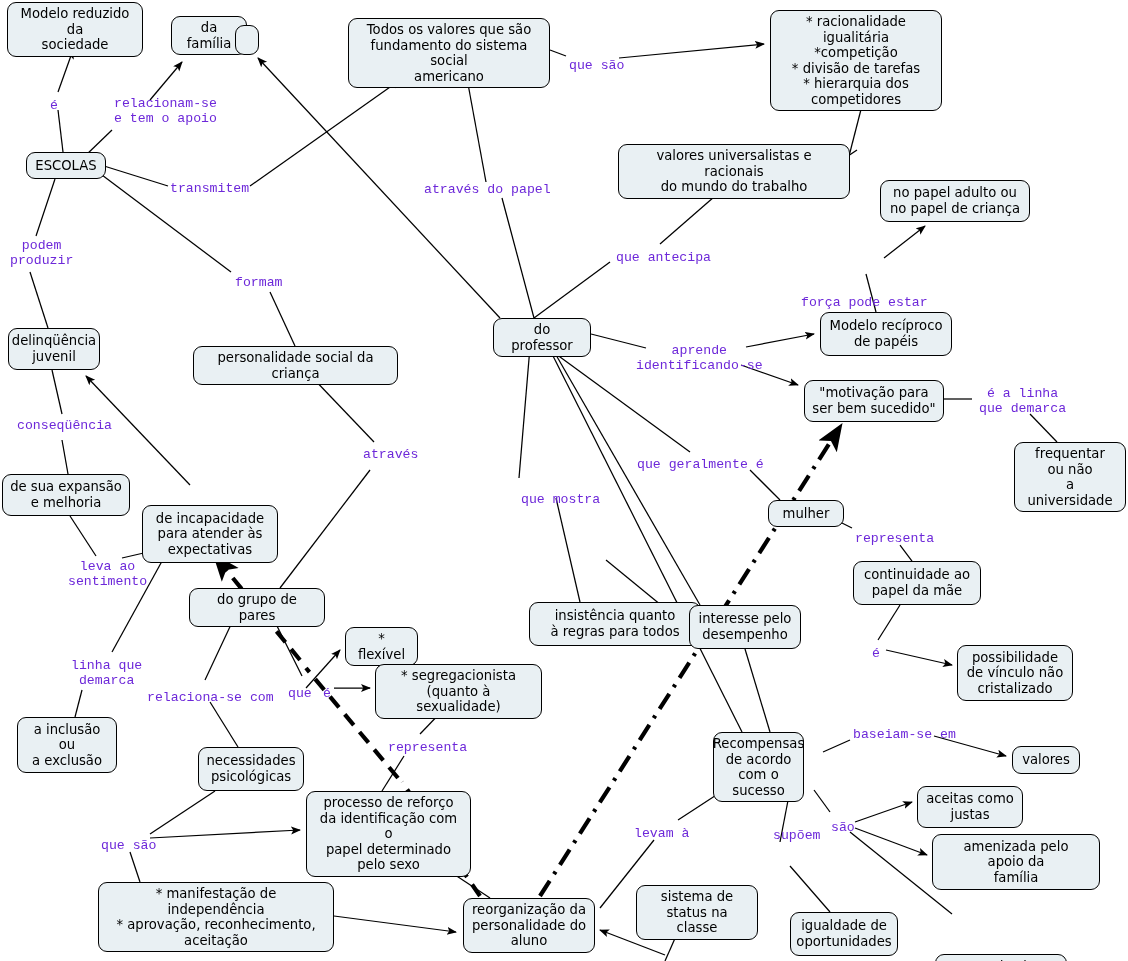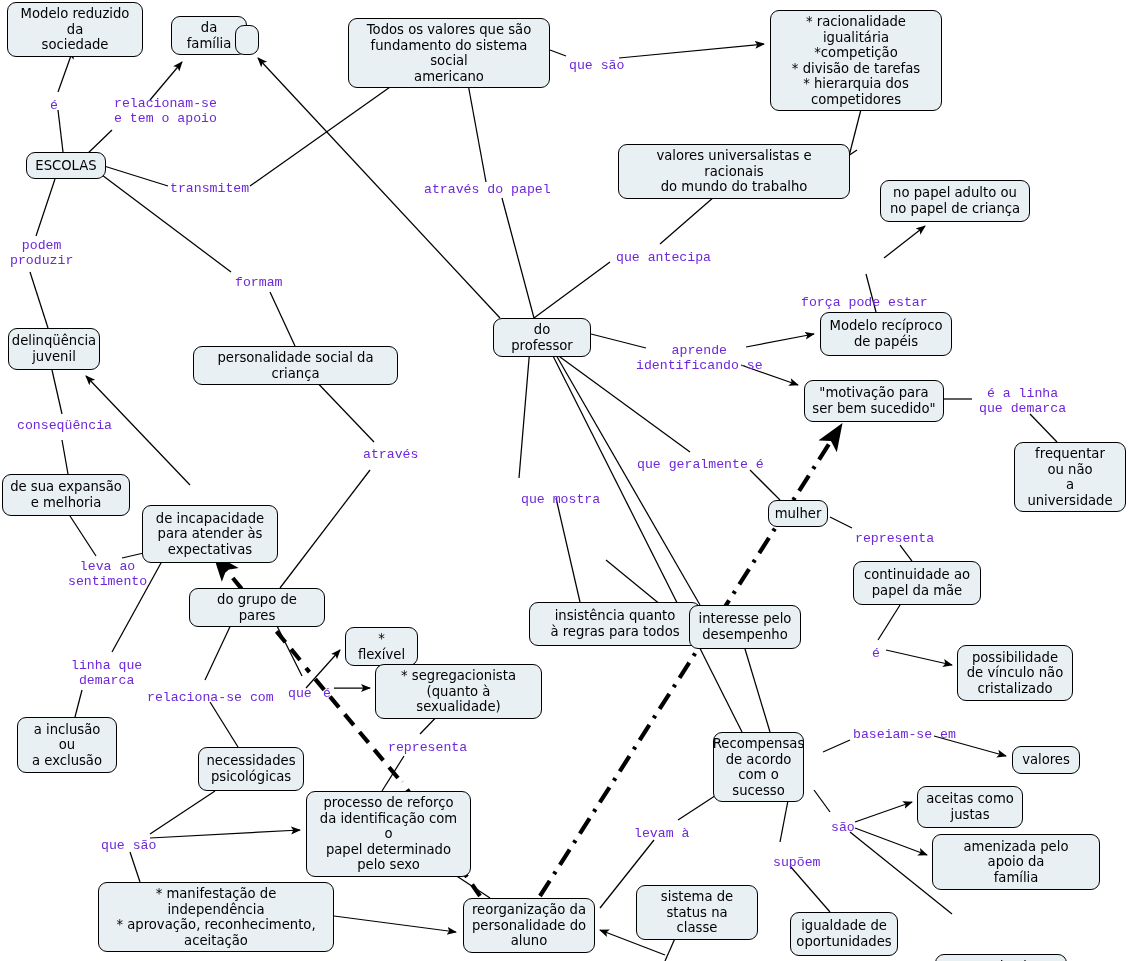--- a/index.html
+++ b/index.html
@@ -218,21 +218,21 @@
 para atender às
 expectativas</div>
       <div class="node" style="left: 189px; top: 588px; width: 136px; min-height: 28px;">do grupo de pares</div>
       <div class="node" style="left: 345px; top: 627px; width: 73px; min-height: 26px;">* flexível</div>
       <div class="node" style="left: 375px; top: 664px; width: 167px; min-height: 44px;">* segregacionista
 (quanto à sexualidade)</div>
       <div class="node" style="left: 529px; top: 602px; width: 172px; min-height: 44px;">insistência quanto
 à regras para todos</div>
       <div class="node" style="left: 689px; top: 605px; width: 112px; min-height: 44px;">interesse pelo
 desempenho</div>
-      <div class="node" style="left: 768px; top: 500px; width: 60px; min-height: 27px;">mulher</div>
+      <div class="node" style="left: 768px; top: 500px; width: 76px; min-height: 27px;">mulher</div>
       <div class="node" style="left: 853px; top: 561px; width: 128px; min-height: 44px;">continuidade ao
 papel da mãe</div>
       <div class="node" style="left: 957px; top: 645px; width: 116px; min-height: 56px; text-align: center;">possibilidade
 de vínculo não
 cristalizado</div>
       <div class="node" style="left: 17px; top: 717px; width: 100px; min-height: 56px;">a inclusão
 ou
 a exclusão</div>
       <div class="node" style="left: 198px; top: 747px; width: 106px; min-height: 44px;">necessidades
 psicológicas</div>
@@ -289,15 +289,15 @@
 demarca</div>
       <div class="linklabel" style="left: 147px; top: 690px;">relaciona-se com</div>
       <div class="linklabel" style="left: 288px; top: 686px;">que</div>
       <div class="linklabel" style="left: 323px; top: 686px;">é</div>
       <div class="linklabel" style="left: 872px; top: 646px;">é</div>
       <div class="linklabel" style="left: 853px; top: 727px;">baseiam-se em</div>
       <div class="linklabel" style="left: 388px; top: 740px;">representa</div>
       <div class="linklabel" style="left: 831px; top: 820px;">são</div>
       <div class="linklabel" style="left: 101px; top: 838px;">que são</div>
       <div class="linklabel" style="left: 634px; top: 826px;">levam à</div>
-      <div class="linklabel" style="left: 773px; top: 855px;">supõem</div>
+      <div class="linklabel" style="left: 773px; top: 828px;">supõem</div>
     </div>
 </div>
 
 </body></html>

